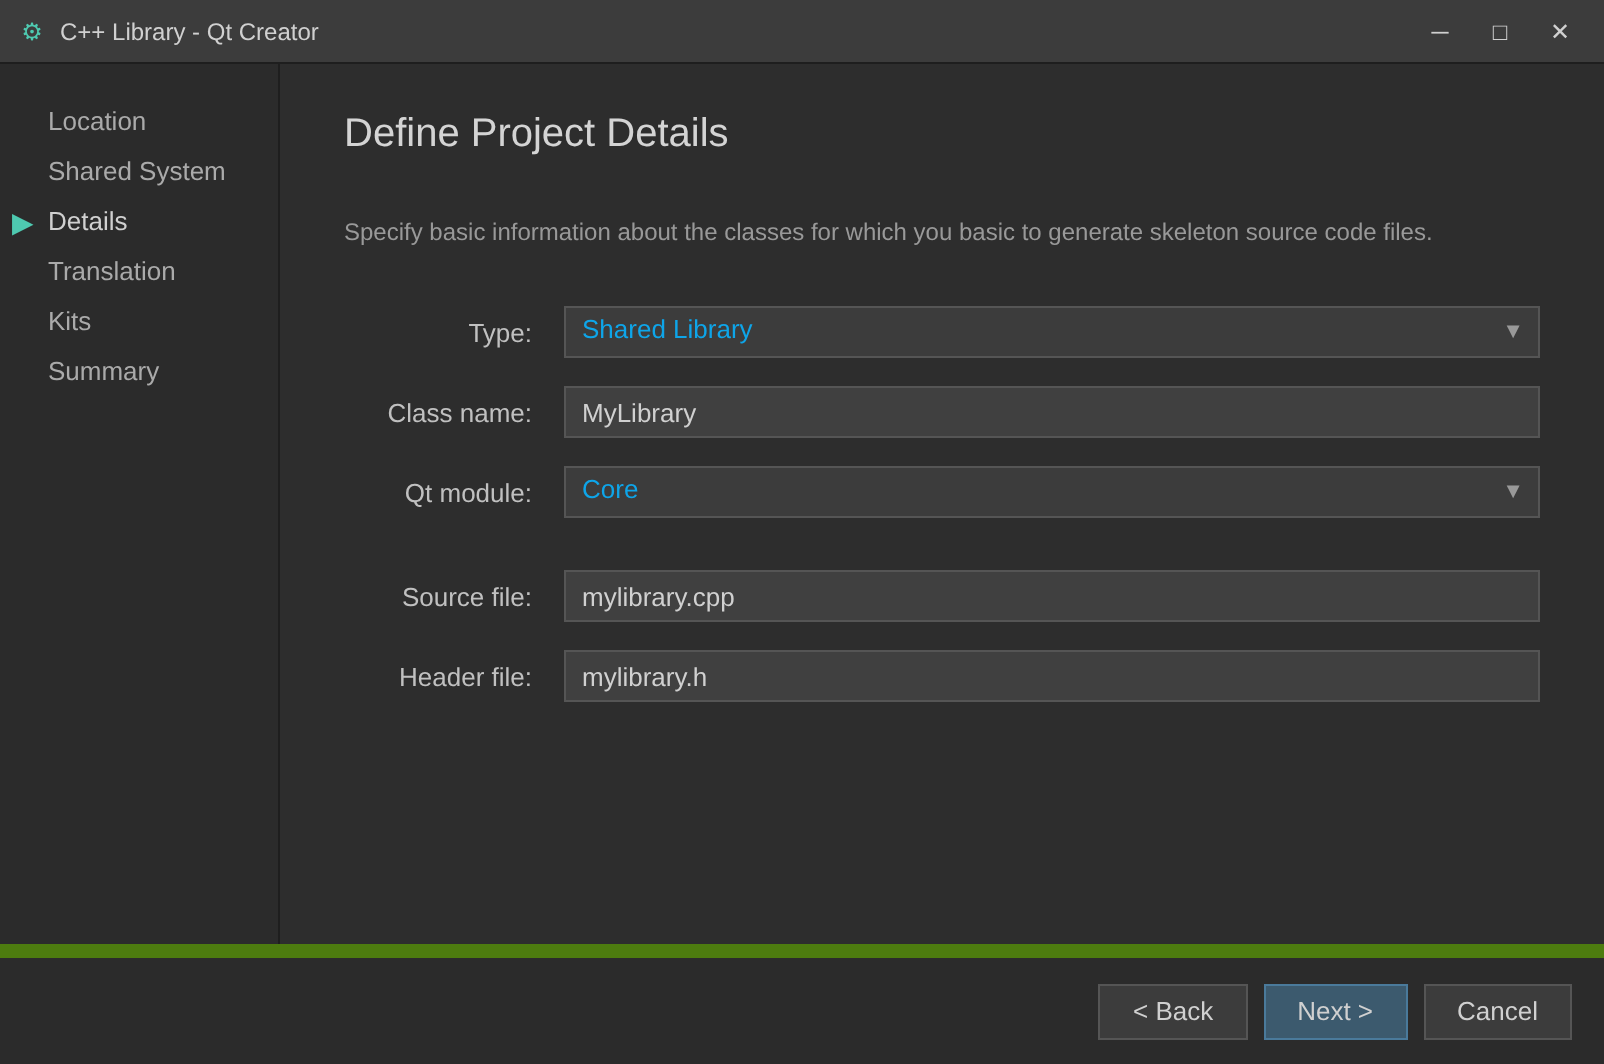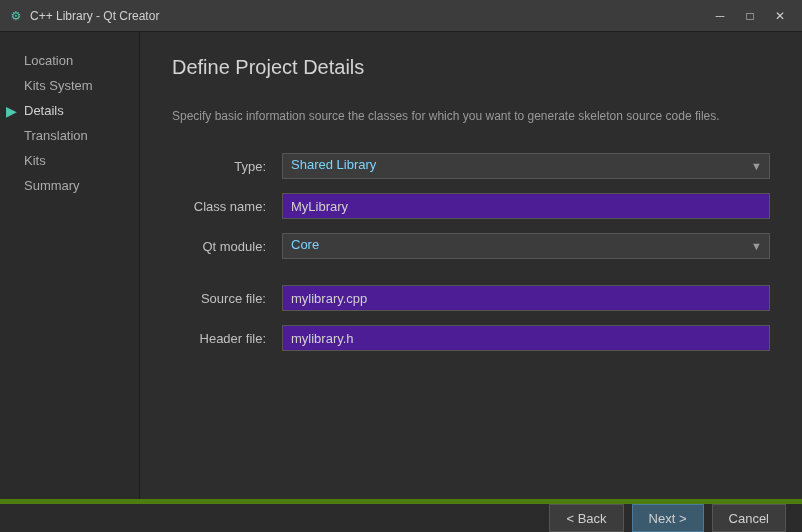--- a/index.html
+++ b/index.html
@@ -122,37 +122,37 @@
     .form-label {
       width: 110px;
       color: #c0c0c0;
       font-size: 13px;
       text-align: right;
       padding-right: 16px;
       flex-shrink: 0;
     }
     .form-input {
       flex: 1;
-      background: #4c1d95;
+      background: #404040;
       border: 1px solid #555;
       color: #d0d0d0;
       padding: 4px 8px;
       font-size: 13px;
       height: 26px;
       outline: none;
     }
     .form-select-wrapper {
       flex: 1;
       position: relative;
     }
     .form-select {
       width: 100%;
       background: #3c3c3c;
       border: 1px solid #555;
-      color: #7dd3fc;
+      color: #0ea5e9;
       padding: 0 28px 4px 8px;
       font-size: 13px;
       height: 26px;
       outline: none;
       appearance: none;
       cursor: pointer;
     }
     .select-arrow {
       position: absolute;
       right: 8px;
@@ -163,23 +163,23 @@
       font-size: 11px;
     }
 
     
     .form-spacer {
       height: 12px;
     }
 
     
     .footer {
-      height: 33px;
+      height: 60px;
       background: #2b2b2b;
-      border-top: 5px solid #4d7c0f;
+      border-top: 7px solid #4d7c0f;
       display: flex;
       align-items: center;
       justify-content: flex-end;
       padding: 0 16px;
       gap: 8px;
       flex-shrink: 0;
     }
     .footer-btn {
       height: 28px;
       padding: 0 16px;
@@ -211,40 +211,40 @@
   </div>
 </div>
 
 <div class="main-layout">
 
   <div class="sidebar">
     <div class="sidebar-item">
       <span class="sidebar-item-label">Location</span>
     </div>
     <div class="sidebar-item">
-      <span class="sidebar-item-label">Kits System</span>
+      <span class="sidebar-item-label">Shared System</span>
     </div>
     <div class="sidebar-item current">
       <span class="sidebar-arrow">▶</span>
       <span class="sidebar-item-label">Details</span>
     </div>
     <div class="sidebar-item">
       <span class="sidebar-item-label">Translation</span>
     </div>
     <div class="sidebar-item">
       <span class="sidebar-item-label">Kits</span>
     </div>
     <div class="sidebar-item">
       <span class="sidebar-item-label">Summary</span>
     </div>
   </div>
 
   <div class="content">
     <h1 class="page-title">Define Project Details</h1>
-    <p class="subtitle">Specify basic information source the classes for which you want to generate skeleton source code files.</p>
+    <p class="subtitle">Specify basic information about the classes for which you basic to generate skeleton source code files.</p>
 
     <div class="form-row">
       <label class="form-label">Type:</label>
       <div class="form-select-wrapper">
         <select class="form-select">
           <option value="Shared Library">Shared Library</option>
         </select>
         <span class="select-arrow">▼</span>
       </div>
     </div>

